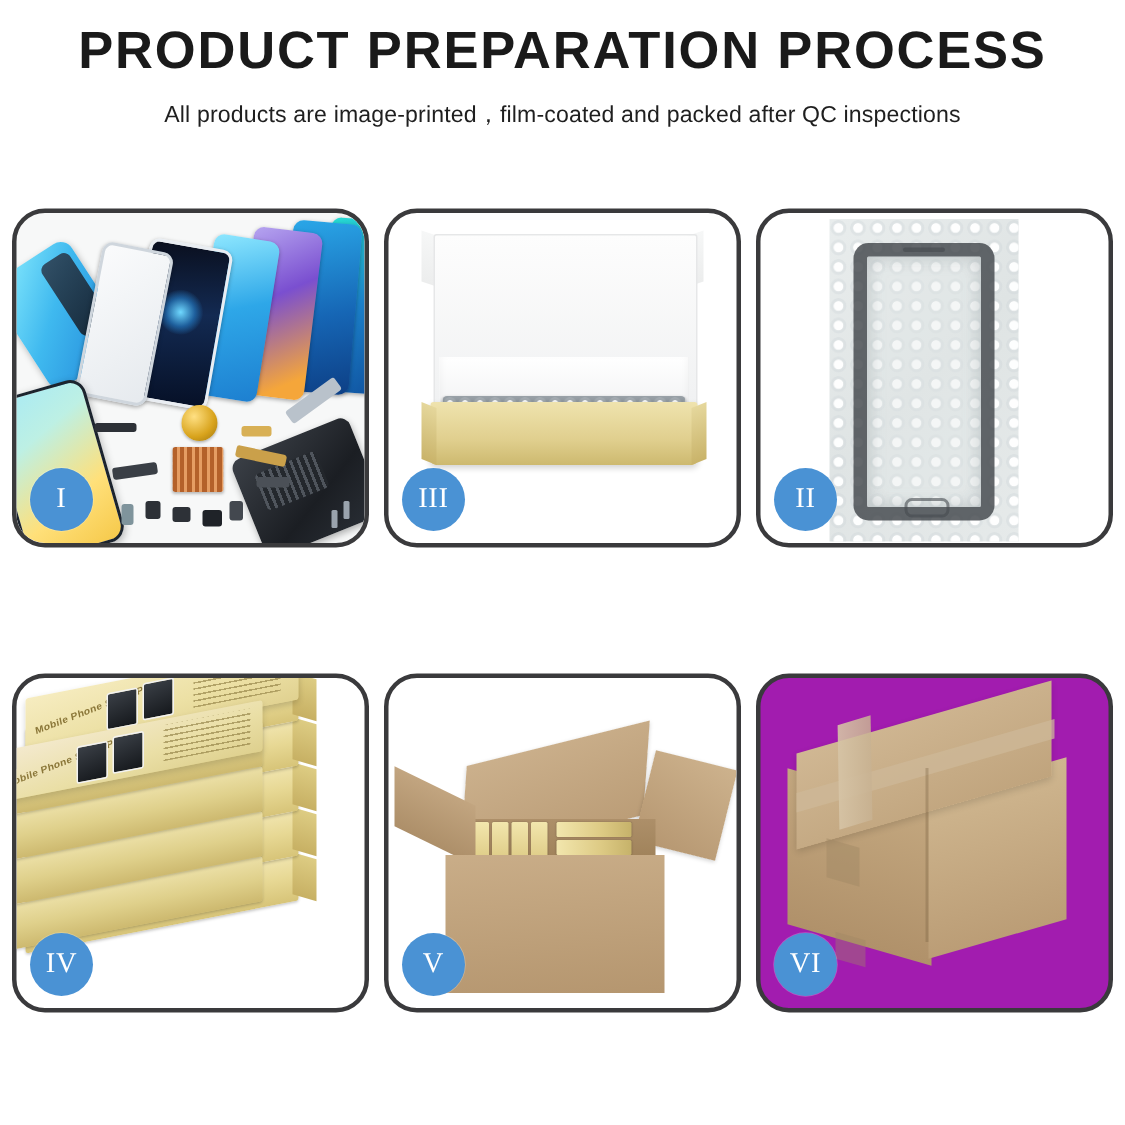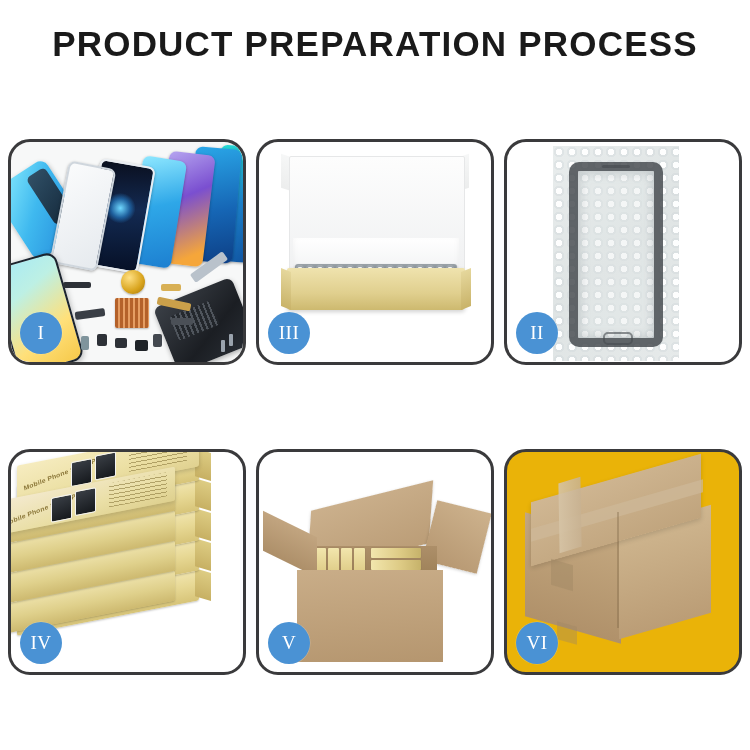--- a/index.html
+++ b/index.html
@@ -6,21 +6,21 @@
   body{
     width:750px;height:750px;
     background:#ffffff;
     font-family:"Liberation Sans","DejaVu Sans",sans-serif;
     overflow:hidden;
     position:relative;
   }
   .page{position:relative;width:750px;height:750px;}
 
   
-  .header{text-align:center;padding-top:26px;}
+  .header{text-align:center;padding-top:16px;}
   .title{
     font-size:35px;
     font-weight:700;
     letter-spacing:1.2px;
     color:#1a1a1a;
     line-height:1.05;
     white-space:nowrap;
   }
   .subtitle{
     font-size:15.4px;
@@ -237,21 +237,21 @@
   .p5 .inner{position:absolute;left:46px;top:94px;width:132px;height:46px;
     background:linear-gradient(180deg,#ad8f69,#96794f);}
   .p5 .pk{position:absolute;width:11px;height:44px;border-radius:1px;
     background:linear-gradient(180deg,#f2e6ad,#ddca84 60%,#c6b26a);
     box-shadow:0 0 1px rgba(0,0,0,.3);}
   .p5 .ph{position:absolute;width:50px;height:10px;border-radius:1px;
     background:linear-gradient(90deg,#f2e6ad,#ddca84 60%,#c6b26a);
     box-shadow:0 0 1px rgba(0,0,0,.3);}
 
   
-  .p6{background:#eab308;}
+  .p6{background:#a21caf;}
   .p6 .top{position:absolute;left:24px;top:26px;width:170px;height:64px;
     background:linear-gradient(170deg,#d0b793,#c0a47d);
     transform:skewY(-16deg);box-shadow:0 2px 5px rgba(0,0,0,.14);}
   .p6 .left{position:absolute;left:18px;top:74px;width:96px;height:104px;
     background:linear-gradient(180deg,#c3a77f,#b0916a);transform:skewY(16deg);}
   .p6 .right{position:absolute;left:112px;top:66px;width:92px;height:108px;
     background:linear-gradient(180deg,#cfb68f,#bb9d76);transform:skewY(-16deg);}
   .p6 .tape{position:absolute;left:52px;top:28px;width:22px;height:70px;
     background:linear-gradient(90deg,rgba(214,196,166,.9),rgba(200,178,146,.85));
     transform:skewY(-16deg) rotate(-1deg);}
@@ -264,20 +264,21 @@
   .p6 .edge{position:absolute;left:110px;top:60px;width:2px;height:116px;
     background:rgba(120,96,66,.35);}
 </style>
 </head>
 <body>
 
 <div class="page">
 
   <div class="header">
     <div class="title">PRODUCT PREPARATION PROCESS</div>
+    <div class="subtitle">All products are image-printed，film-coated and packed after QC inspections</div>
   </div>
 
   <div class="grid">
 
     <div class="panel p1">
       <div class="photo">
         <div class="blueA"></div>
         <div class="fan">
           <div class="scr s-d"></div>
           <div class="scr s-c"></div>

